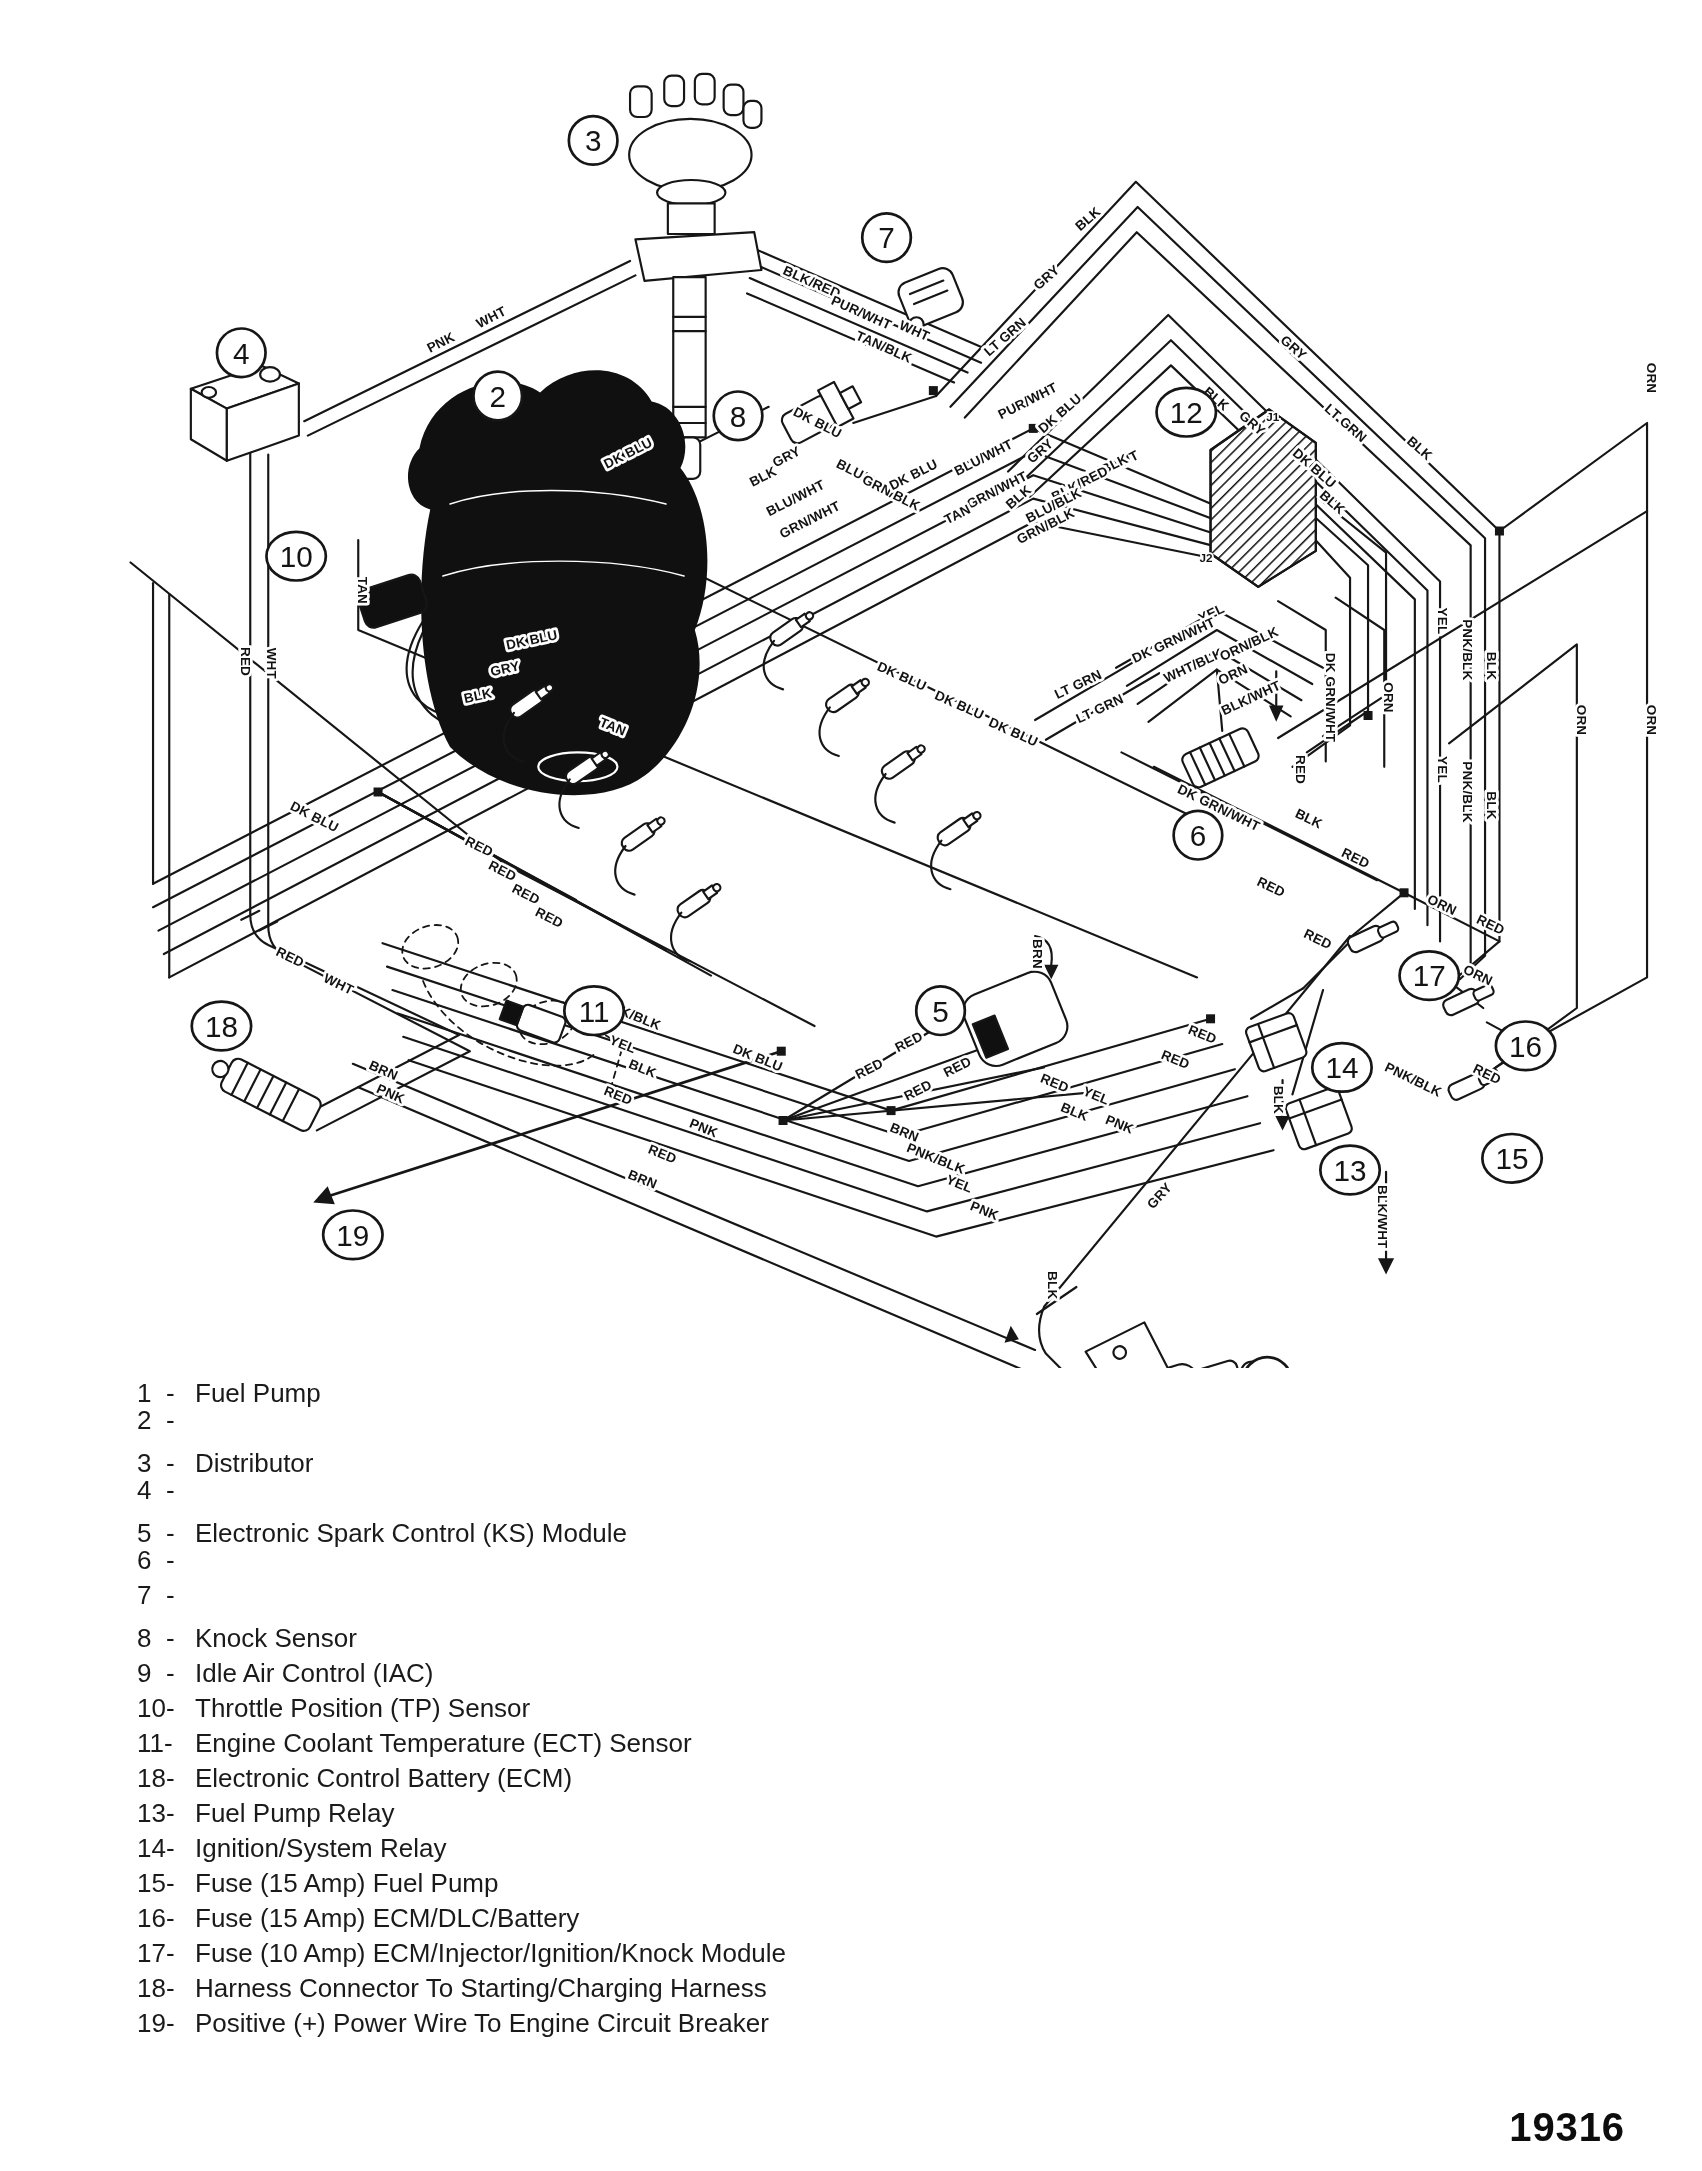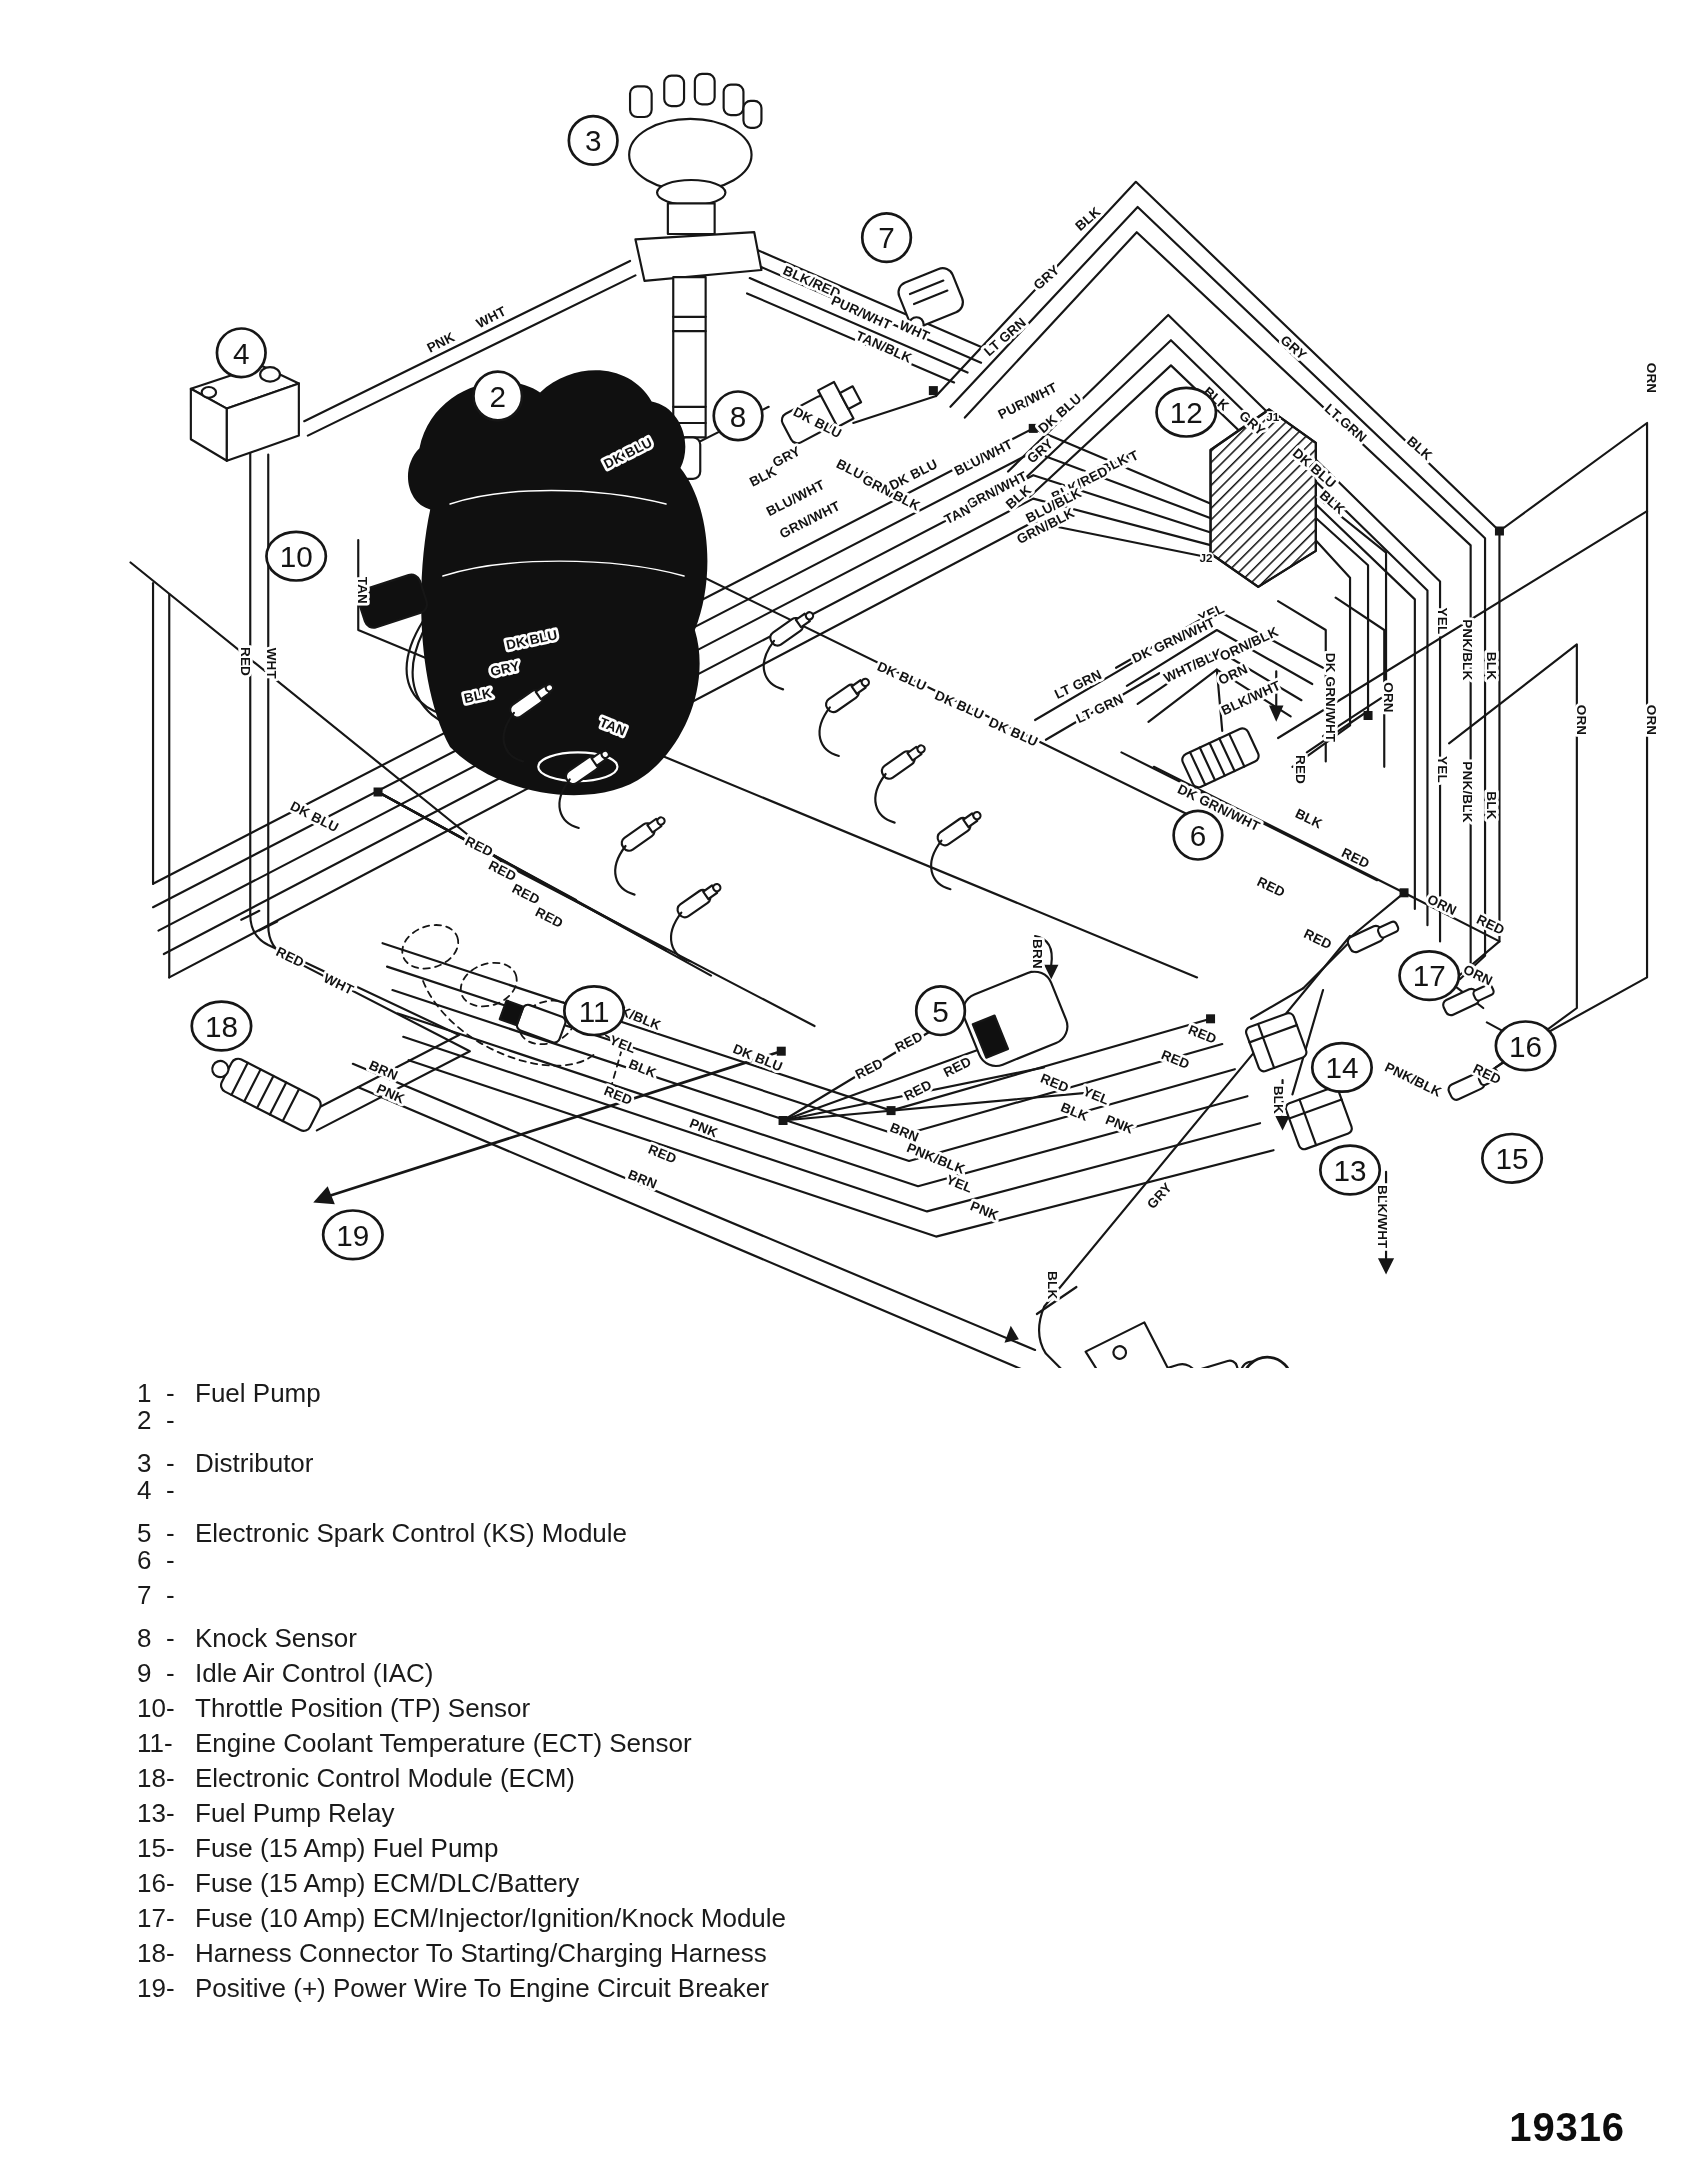--- a/index.html
+++ b/index.html
@@ -539,27 +539,31 @@
       <div class="legend-row">
         <span class="legend-num">10- </span>
         <span class="legend-label">Throttle Position (TP) Sensor</span>
       </div>
       <div class="legend-row">
         <span class="legend-num">11- </span>
         <span class="legend-label">Engine Coolant Temperature (ECT) Sensor</span>
       </div>
       <div class="legend-row">
         <span class="legend-num">18- </span>
-        <span class="legend-label">Electronic Control Module (ECM)</span>
+        <span class="legend-label">Electronic Control Battery (ECM)</span>
       </div>
       <div class="legend-row">
         <span class="legend-num">13- </span>
         <span class="legend-label">Fuel Pump Relay</span>
       </div>
       <div class="legend-row">
+        <span class="legend-num">14- </span>
+        <span class="legend-label">Ignition/System  Relay</span>
+      </div>
+      <div class="legend-row">
         <span class="legend-num">15- </span>
         <span class="legend-label">Fuse (15 Amp) Fuel Pump</span>
       </div>
       <div class="legend-row">
         <span class="legend-num">16- </span>
         <span class="legend-label">Fuse (15 Amp) ECM/DLC/Battery</span>
       </div>
       <div class="legend-row">
         <span class="legend-num">17- </span>
         <span class="legend-label">Fuse (10 Amp) ECM/Injector/Ignition/Knock  Module</span>

